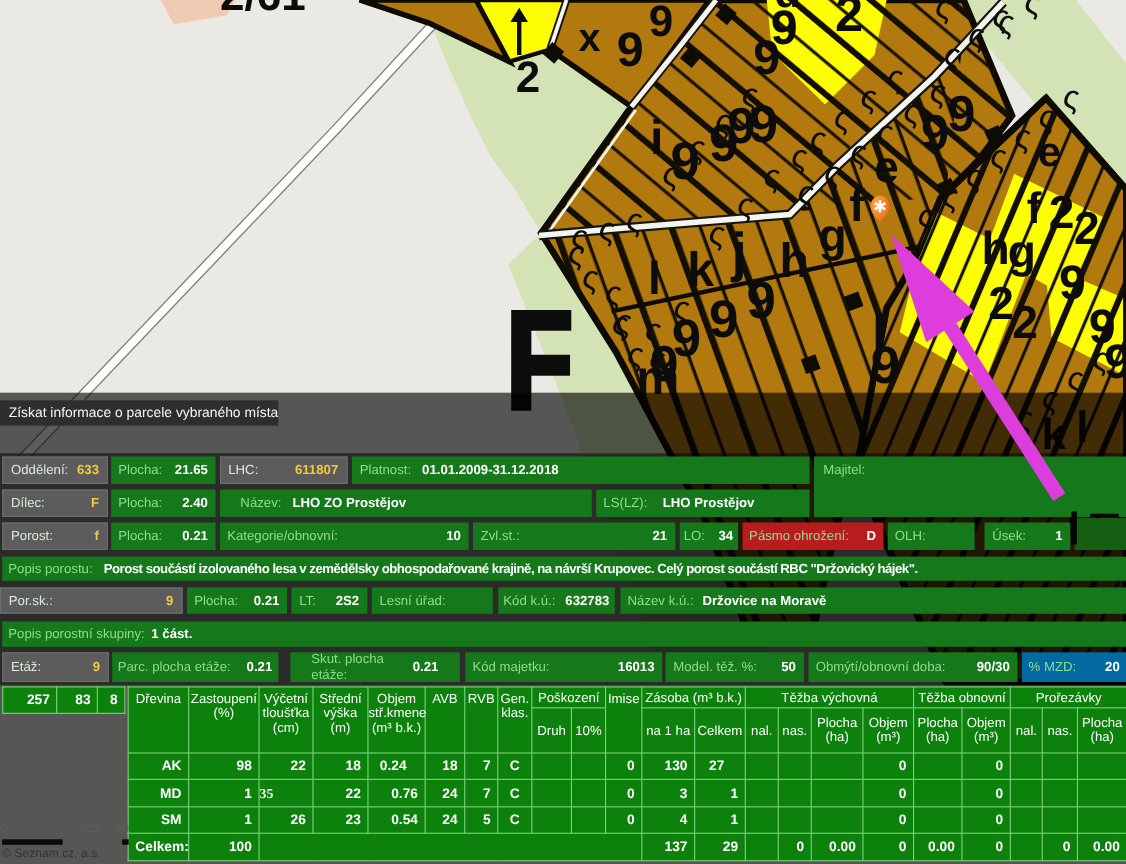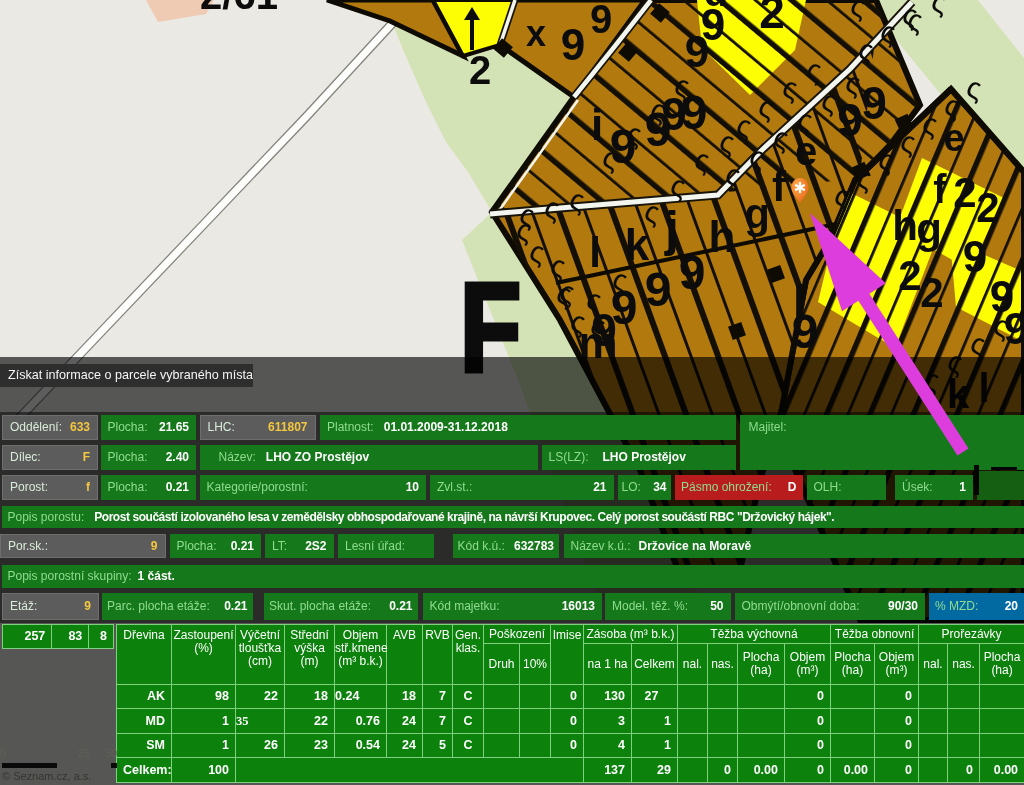--- a/index.html
+++ b/index.html
@@ -254,21 +254,21 @@
       </div>
     </div>
 <div style="position:absolute;left:100.5px;top:474.5px;width:95.5px;height:25px;background:#15781a;">
       <div style="display:flex;justify-content:space-between;align-items:center;height:100%;padding:0 7px;">
         <span style="color:#8fdc8f;">Plocha:</span>
         <span class="v" style="color:#fff;">0.21</span>
       </div>
     </div>
 <div style="position:absolute;left:199.5px;top:474.5px;width:226.5px;height:25px;background:#15781a;">
       <div style="display:flex;justify-content:space-between;align-items:center;height:100%;padding:0 7px;">
-        <span style="color:#8fdc8f;">Kategorie/porostní:</span>
+        <span style="color:#8fdc8f;">Kategorie/obnovní:</span>
         <span class="v" style="color:#fff;">10</span>
       </div>
     </div>
 <div style="position:absolute;left:430px;top:474.5px;width:183.5px;height:25px;background:#15781a;">
       <div style="display:flex;justify-content:space-between;align-items:center;height:100%;padding:0 7px;">
         <span style="color:#8fdc8f;">Zvl.st.:</span>
         <span class="v" style="color:#fff;">21</span>
       </div>
     </div>
 <div style="position:absolute;left:617.5px;top:474.5px;width:53px;height:25px;background:#15781a;">
@@ -316,21 +316,21 @@
         <span style="color:#8fdc8f;">Plocha:</span>
         <span class="v" style="color:#fff;">0.21</span>
       </div>
     </div>
 <div style="position:absolute;left:265px;top:533.5px;width:68.5px;height:24.5px;background:#15781a;">
       <div style="display:flex;justify-content:space-between;align-items:center;height:100%;padding:0 7px;">
         <span style="color:#8fdc8f;">LT:</span>
         <span class="v" style="color:#fff;">2S2</span>
       </div>
     </div>
-<div style="position:absolute;left:338px;top:533.5px;width:96px;height:24.5px;background:#15781a;">
+<div style="position:absolute;left:338px;top:533.5px;width:110px;height:24.5px;background:#15781a;">
       <div style="display:flex;justify-content:space-between;align-items:center;height:100%;padding:0 7px;">
         <span style="color:#8fdc8f;">Lesní úřad:</span>
         <span class="v" style="color:#fff;"></span>
       </div>
     </div>
 <div style="position:absolute;left:452.5px;top:533.5px;width:106.5px;height:24.5px;background:#15781a;">
       <div style="display:flex;justify-content:space-between;align-items:center;height:100%;padding:0 5px;">
         <span style="color:#8fdc8f;">Kód k.ú.:</span>
         <span class="v" style="color:#fff;">632783</span>
       </div>
@@ -353,21 +353,21 @@
         <span class="v" style="color:#f3c73f;">9</span>
       </div>
     </div>
 <div style="position:absolute;left:102px;top:592.5px;width:150.5px;height:27px;background:#15781a;">
       <div style="display:flex;justify-content:space-between;align-items:center;height:100%;padding:0 5px;">
         <span style="color:#8fdc8f;">Parc. plocha etáže:</span>
         <span class="v" style="color:#fff;">0.21</span>
       </div>
     </div>
 <div style="position:absolute;left:264px;top:592.5px;width:153.5px;height:27px;background:#15781a;">
-      <div style="display:flex;justify-content:space-between;align-items:center;height:100%;padding:0 5px;">
+      <div style="display:flex;justify-content:space-between;align-items:center;height:100%;padding:0 19px;">
         <span style="color:#8fdc8f;">Skut. plocha etáže:</span>
         <span class="v" style="color:#fff;">0.21</span>
       </div>
     </div>
 <div style="position:absolute;left:422.5px;top:592.5px;width:179.5px;height:27px;background:#15781a;">
       <div style="display:flex;justify-content:space-between;align-items:center;height:100%;padding:0 7px;">
         <span style="color:#8fdc8f;">Kód majetku:</span>
         <span class="v" style="color:#fff;">16013</span>
       </div>
     </div>
@@ -455,21 +455,21 @@
           <td style="vertical-align:middle;">Objem<br>(m³)</td>
           <td style="vertical-align:middle;">nal.</td>
           <td style="vertical-align:middle;">nas.</td>
           <td style="vertical-align:middle;">Plocha<br>(ha)</td>
         </tr>
 <tr style="height:24px;">
           <td style="text-align:right;padding-right:6px;" class="d">AK</td>
           <td style="text-align:right;padding-right:6px;" class="d">98</td>
           <td style="text-align:right;padding-right:6px;" class="d">22</td>
           <td style="text-align:right;padding-right:6px;" class="d">18</td>
-          <td style="text-align:left;padding-right:6px;" class="d">0.24</td>
+          <td style="text-align:center;padding-right:6px;" class="d">0.24</td>
           <td style="text-align:right;padding-right:6px;" class="d">18</td>
           <td style="text-align:right;padding-right:6px;" class="d">7</td>
           <td style="text-align:center;" class="d">C</td>
           <td class="d"></td>
           <td class="d"></td>
           <td style="text-align:right;padding-right:6px;" class="d">0</td>
           <td style="text-align:right;padding-right:6px;" class="d">130</td>
           <td style="text-align:center;padding-right:6px;" class="d">27</td>
           <td class="d"></td>
           <td class="d"></td>

